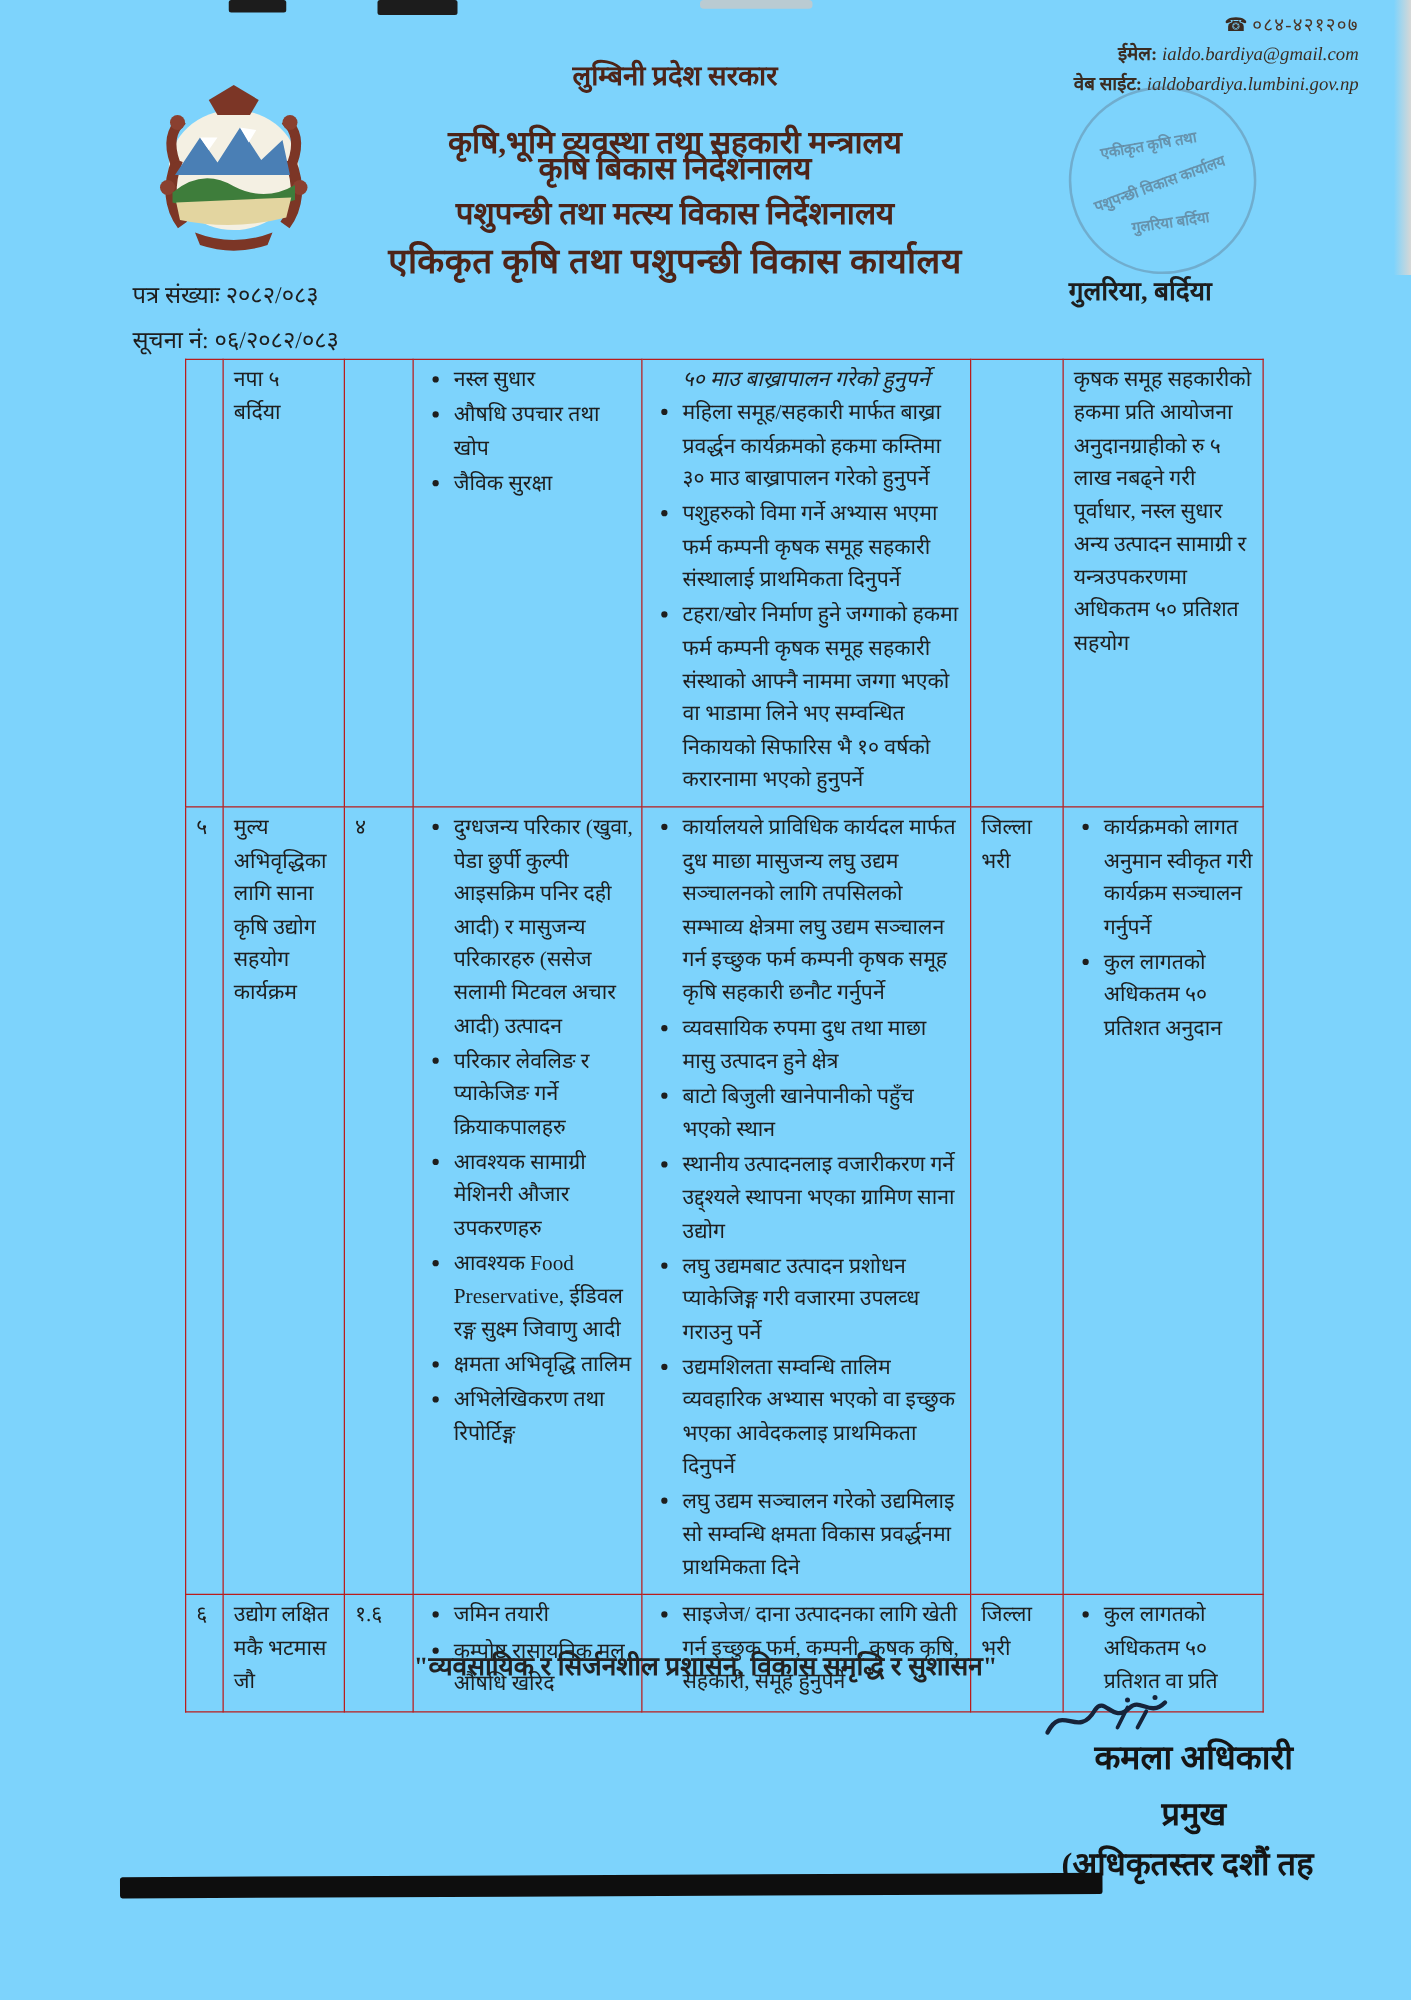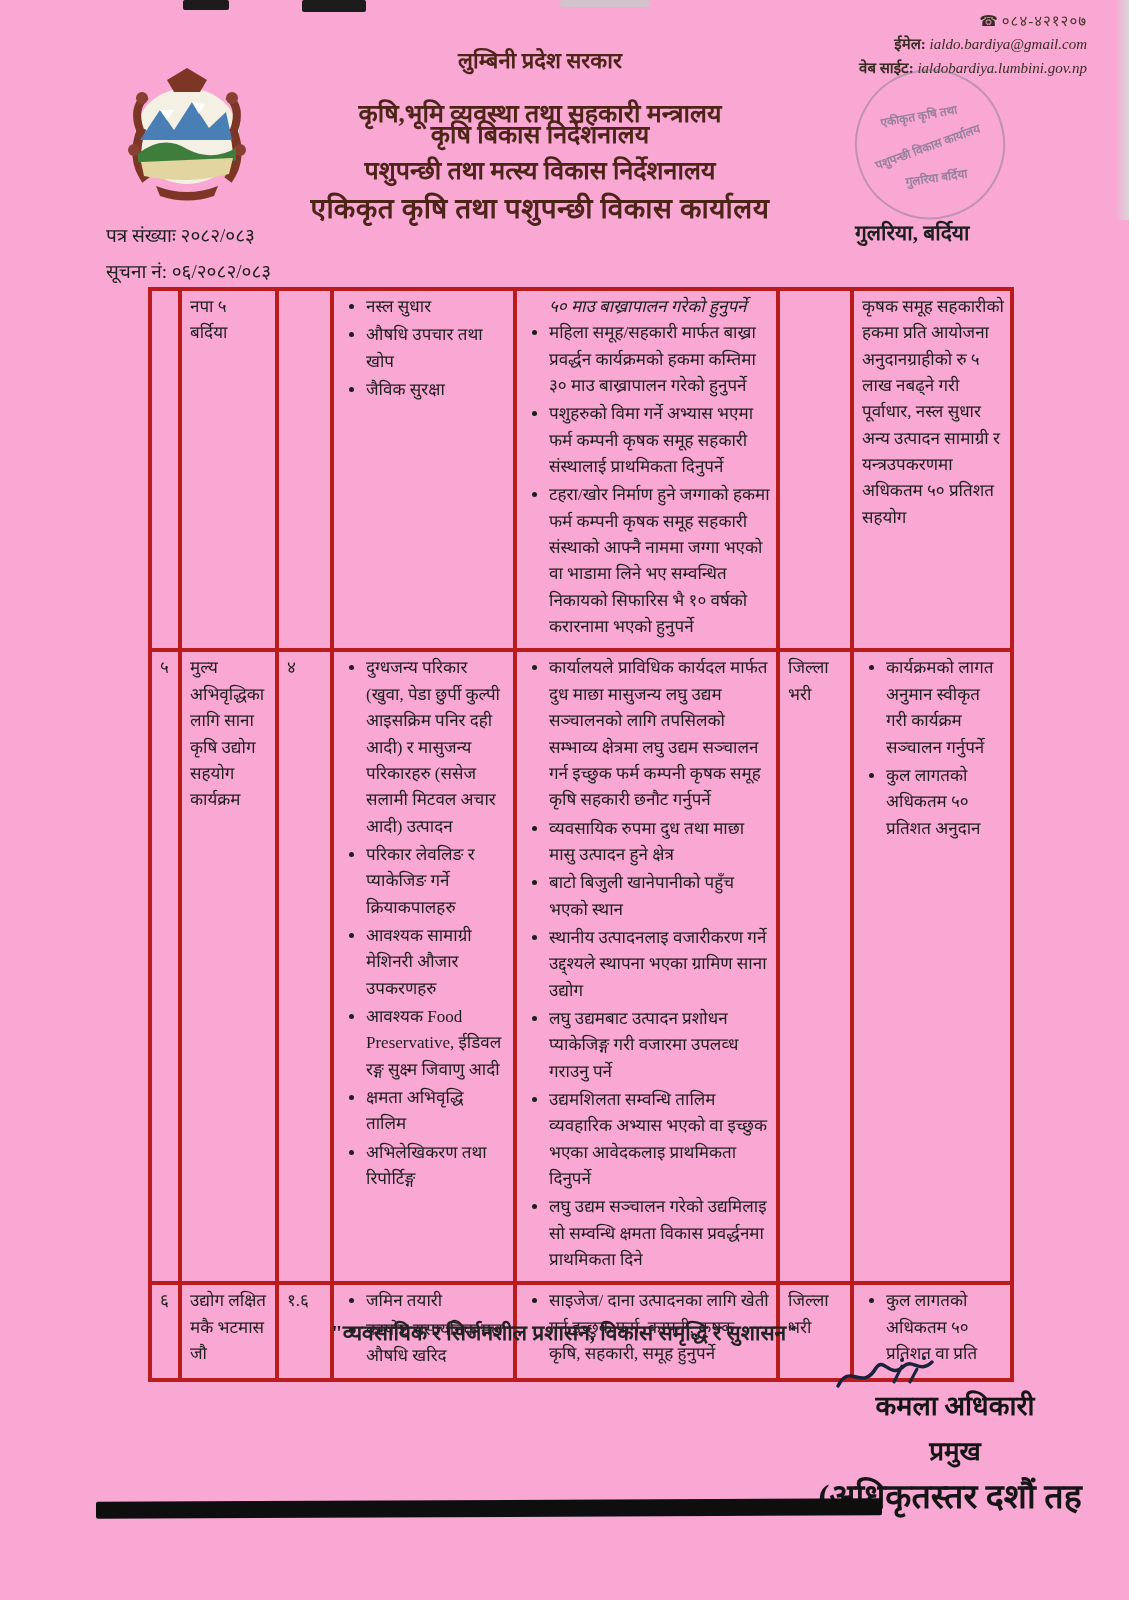--- a/index.html
+++ b/index.html
@@ -1,16 +1,16 @@
 <!DOCTYPE html>
 <html><head>
 <meta charset="utf-8">
 <style>
   html,body{margin:0;padding:0;background:#e9e9e7;}
-  .page{position:relative;width:1129px;height:1600px;background:#f9a8d4;overflow:hidden;
+  .page{position:relative;width:1129px;height:1600px;background:#7dd3fc;overflow:hidden;
         font-family:"Liberation Serif", serif;color:#1e1e1e;}
   
   .edge-mark{position:absolute;background:#1c1c1c;border-radius:2px;}
   .smudge{position:absolute;background:#c9c9c7;border-radius:3px;opacity:.8;}
   .right-shadow{position:absolute;top:0;right:0;width:14px;height:220px;
         background:linear-gradient(to left,#d8d8d6,rgba(216,216,214,0));}
   
   .contact{position:absolute;top:10px;right:42px;text-align:right;line-height:1.55;
         color:#3a2c22;font-size:15px;}
   .contact .phone{font-size:15px;letter-spacing:1px;color:#4a3526;}
@@ -35,37 +35,37 @@
   .stamp .s1{top:38px;transform:rotate(6deg);}
   .stamp .s2{top:70px;transform:rotate(-4deg);}
   .stamp .s3{top:102px;transform:rotate(8deg);}
   
   .meta-left1{position:absolute;left:106px;top:222px;font-size:19px;}
   .meta-left2{position:absolute;left:106px;top:258px;font-size:19px;}
   .meta-loc{position:absolute;left:855px;top:218px;font-size:21px;font-weight:bold;}
   
   table.doc{position:absolute;left:148px;top:287px;width:862px;border-collapse:collapse;
         table-layout:fixed;font-size:17px;line-height:1.55;}
-  table.doc td{border:4px solid #b91c1c;vertical-align:top;padding:3px 6px 6px 8px;}
+  table.doc td{border:1px solid #b91c1c;vertical-align:top;padding:3px 6px 6px 8px;}
   table.doc ul{margin:0;padding:0 0 0 24px;}
   table.doc li{margin:0 0 2px 0;}
   .pre{white-space:pre-line;}
   .lead{padding-left:24px;font-style:italic;}
   tr.r0 td{height:330px;}
   tr.r1 td{height:620px;}
   
   .slogan{position:absolute;left:0;top:1318px;width:1129px;text-align:center;
         font-size:21px;font-weight:bold;color:#222;}
   .sig-squiggle{position:absolute;left:832px;top:1352px;width:140px;height:48px;}
   .signer-name{position:absolute;left:790px;top:1386px;width:330px;text-align:center;
         font-size:27px;font-weight:bold;color:#151515;}
   .signer-title{position:absolute;left:790px;top:1432px;width:330px;text-align:center;
         font-size:26px;font-weight:bold;color:#151515;}
   .signer-level{position:absolute;left:770px;top:1472px;width:360px;text-align:center;
-        font-size:34px;font-weight:bold;color:#151515;white-space:nowrap;}
+        font-size:26px;font-weight:bold;color:#151515;white-space:nowrap;}
   .cut-bar{position:absolute;left:96px;top:1500px;width:786px;height:17px;background:#0e0e0e;
         border-radius:2px;transform:rotate(-.25deg);}
   
   .cam{position:absolute;left:893px;top:1532px;display:flex;align-items:center;gap:12px;}
   .cam-icon{position:relative;width:46px;height:46px;border-radius:10px;background:#1b2b3c;overflow:hidden;}
   .cam-icon .cs{position:absolute;top:2px;left:0;width:100%;text-align:center;color:#fff;
         font-family:"Liberation Sans",sans-serif;font-weight:bold;font-size:25px;}
   .cam-icon .strip{position:absolute;bottom:0;left:0;width:100%;height:9px;background:#2fd0a0;}
   .cam-name{font-size:30px;color:#111;font-family:"Liberation Serif",serif;}
 </style>

